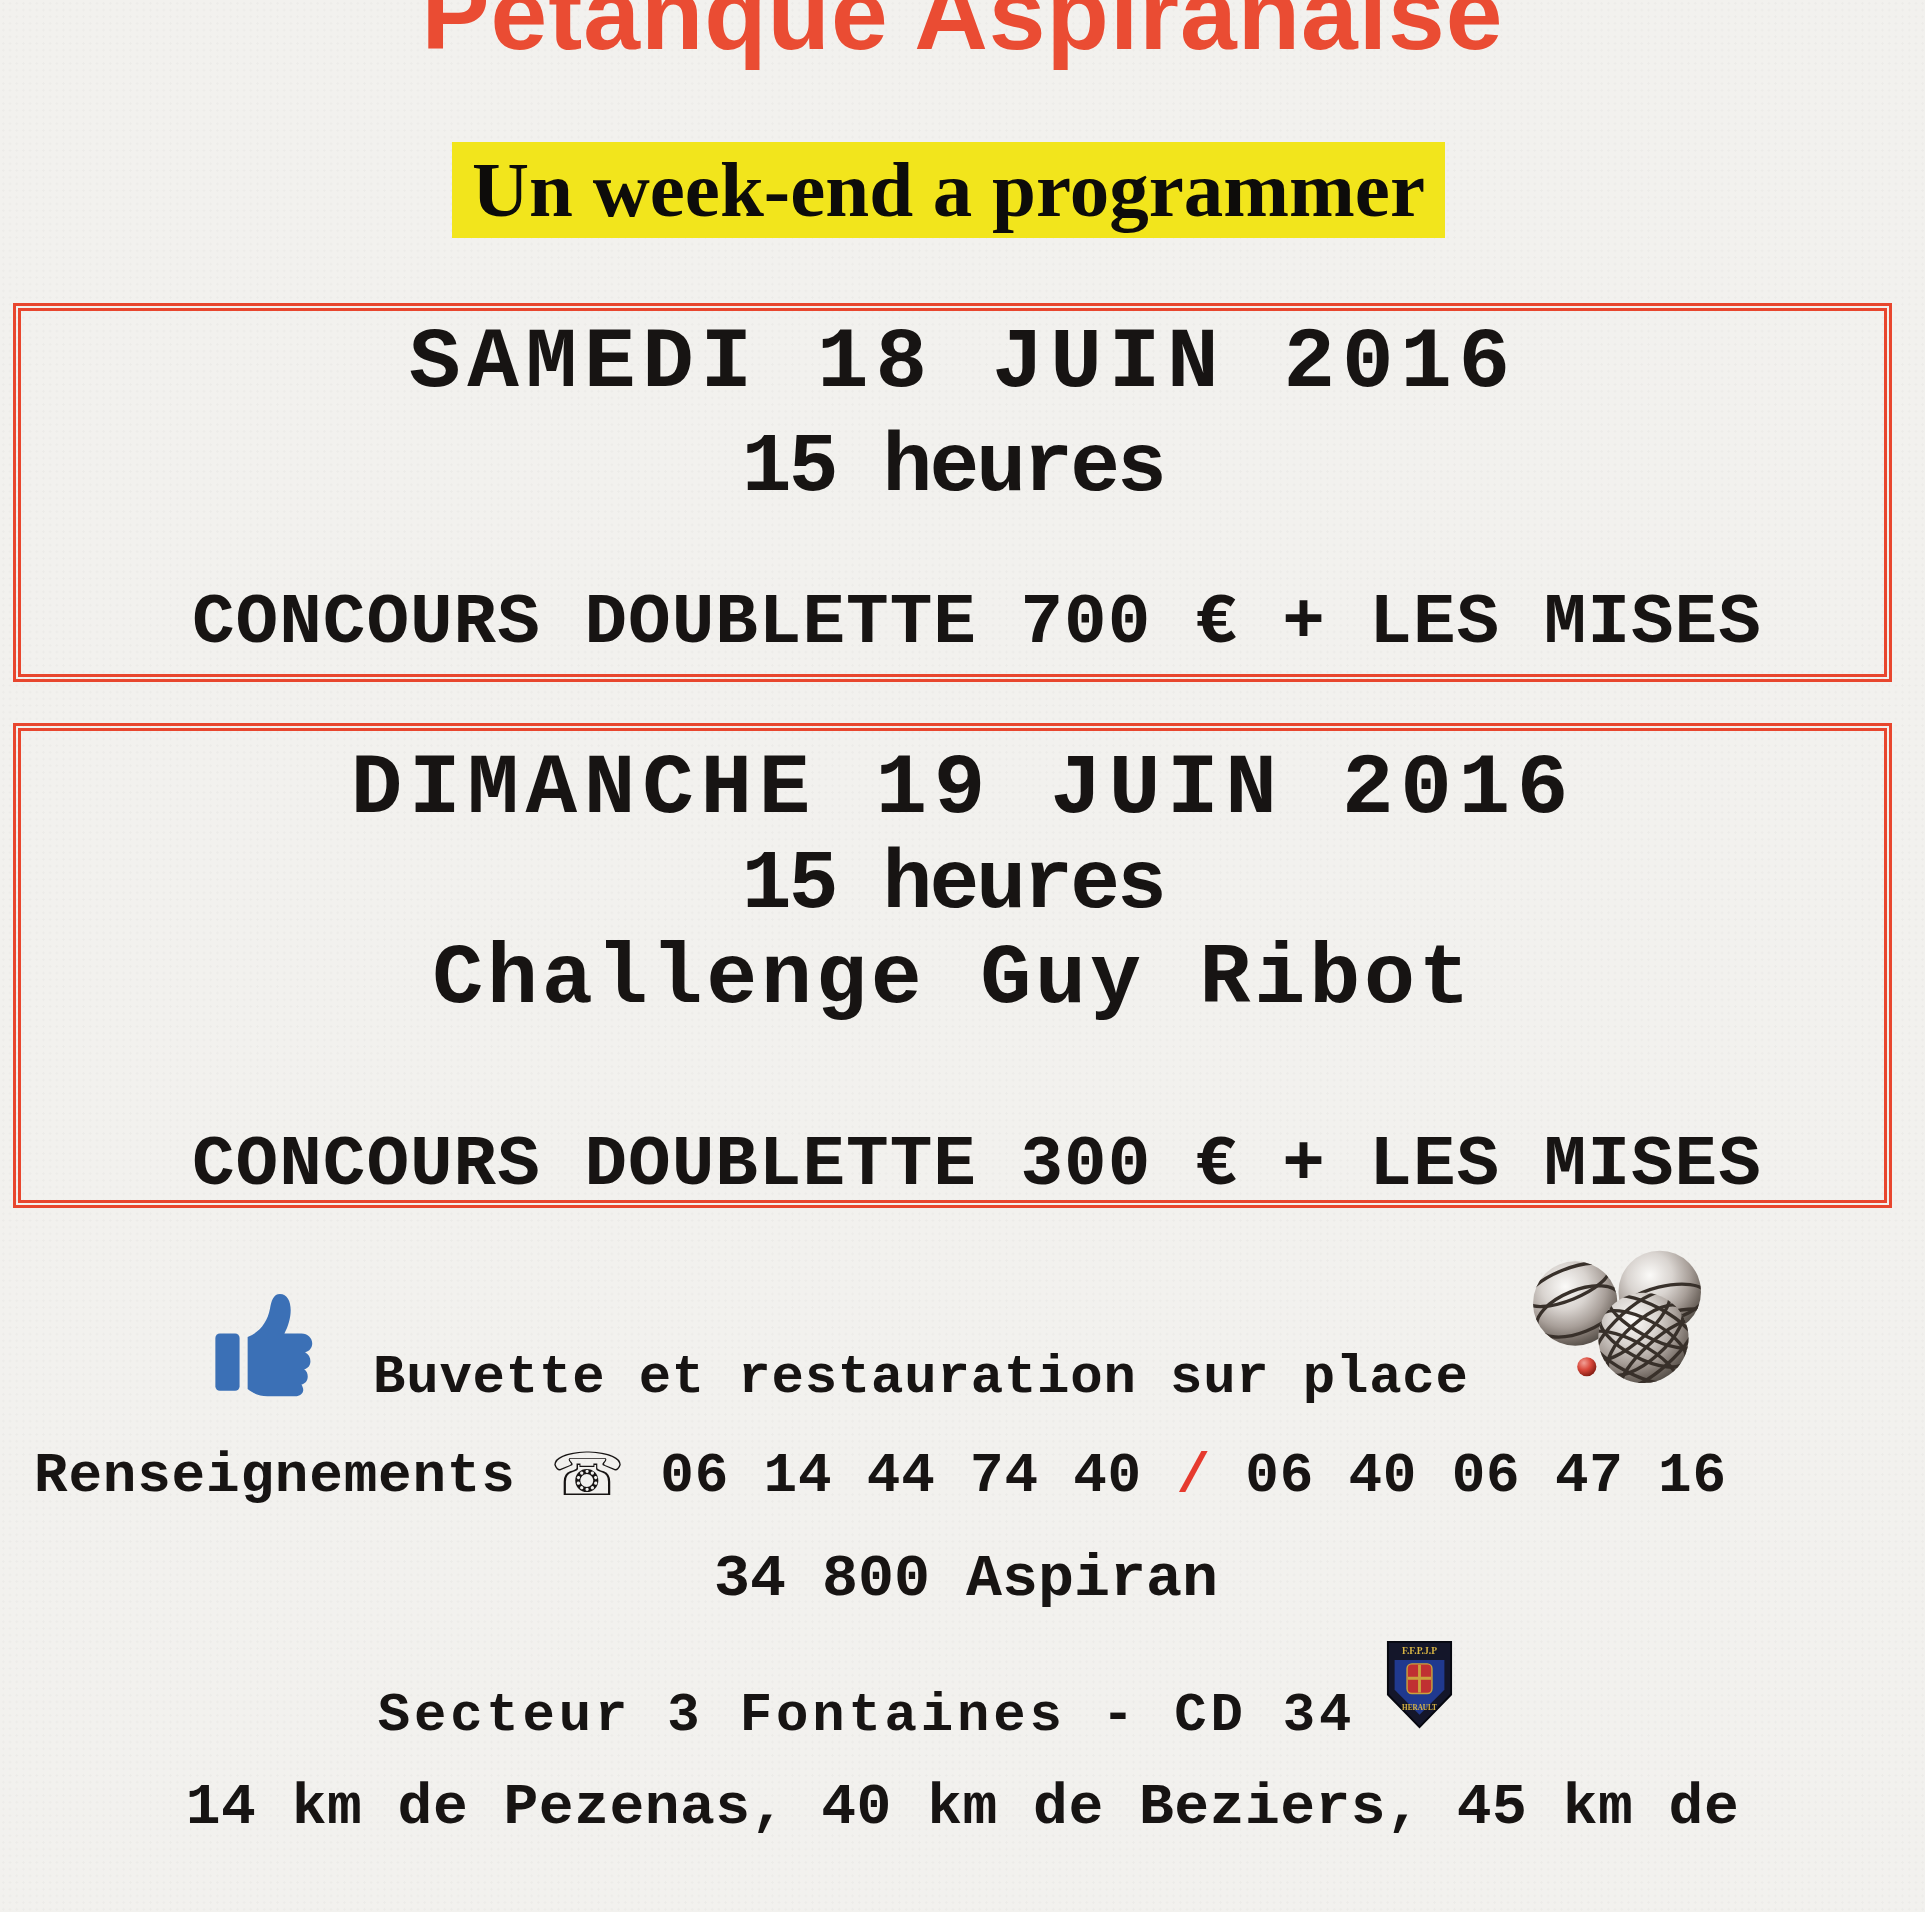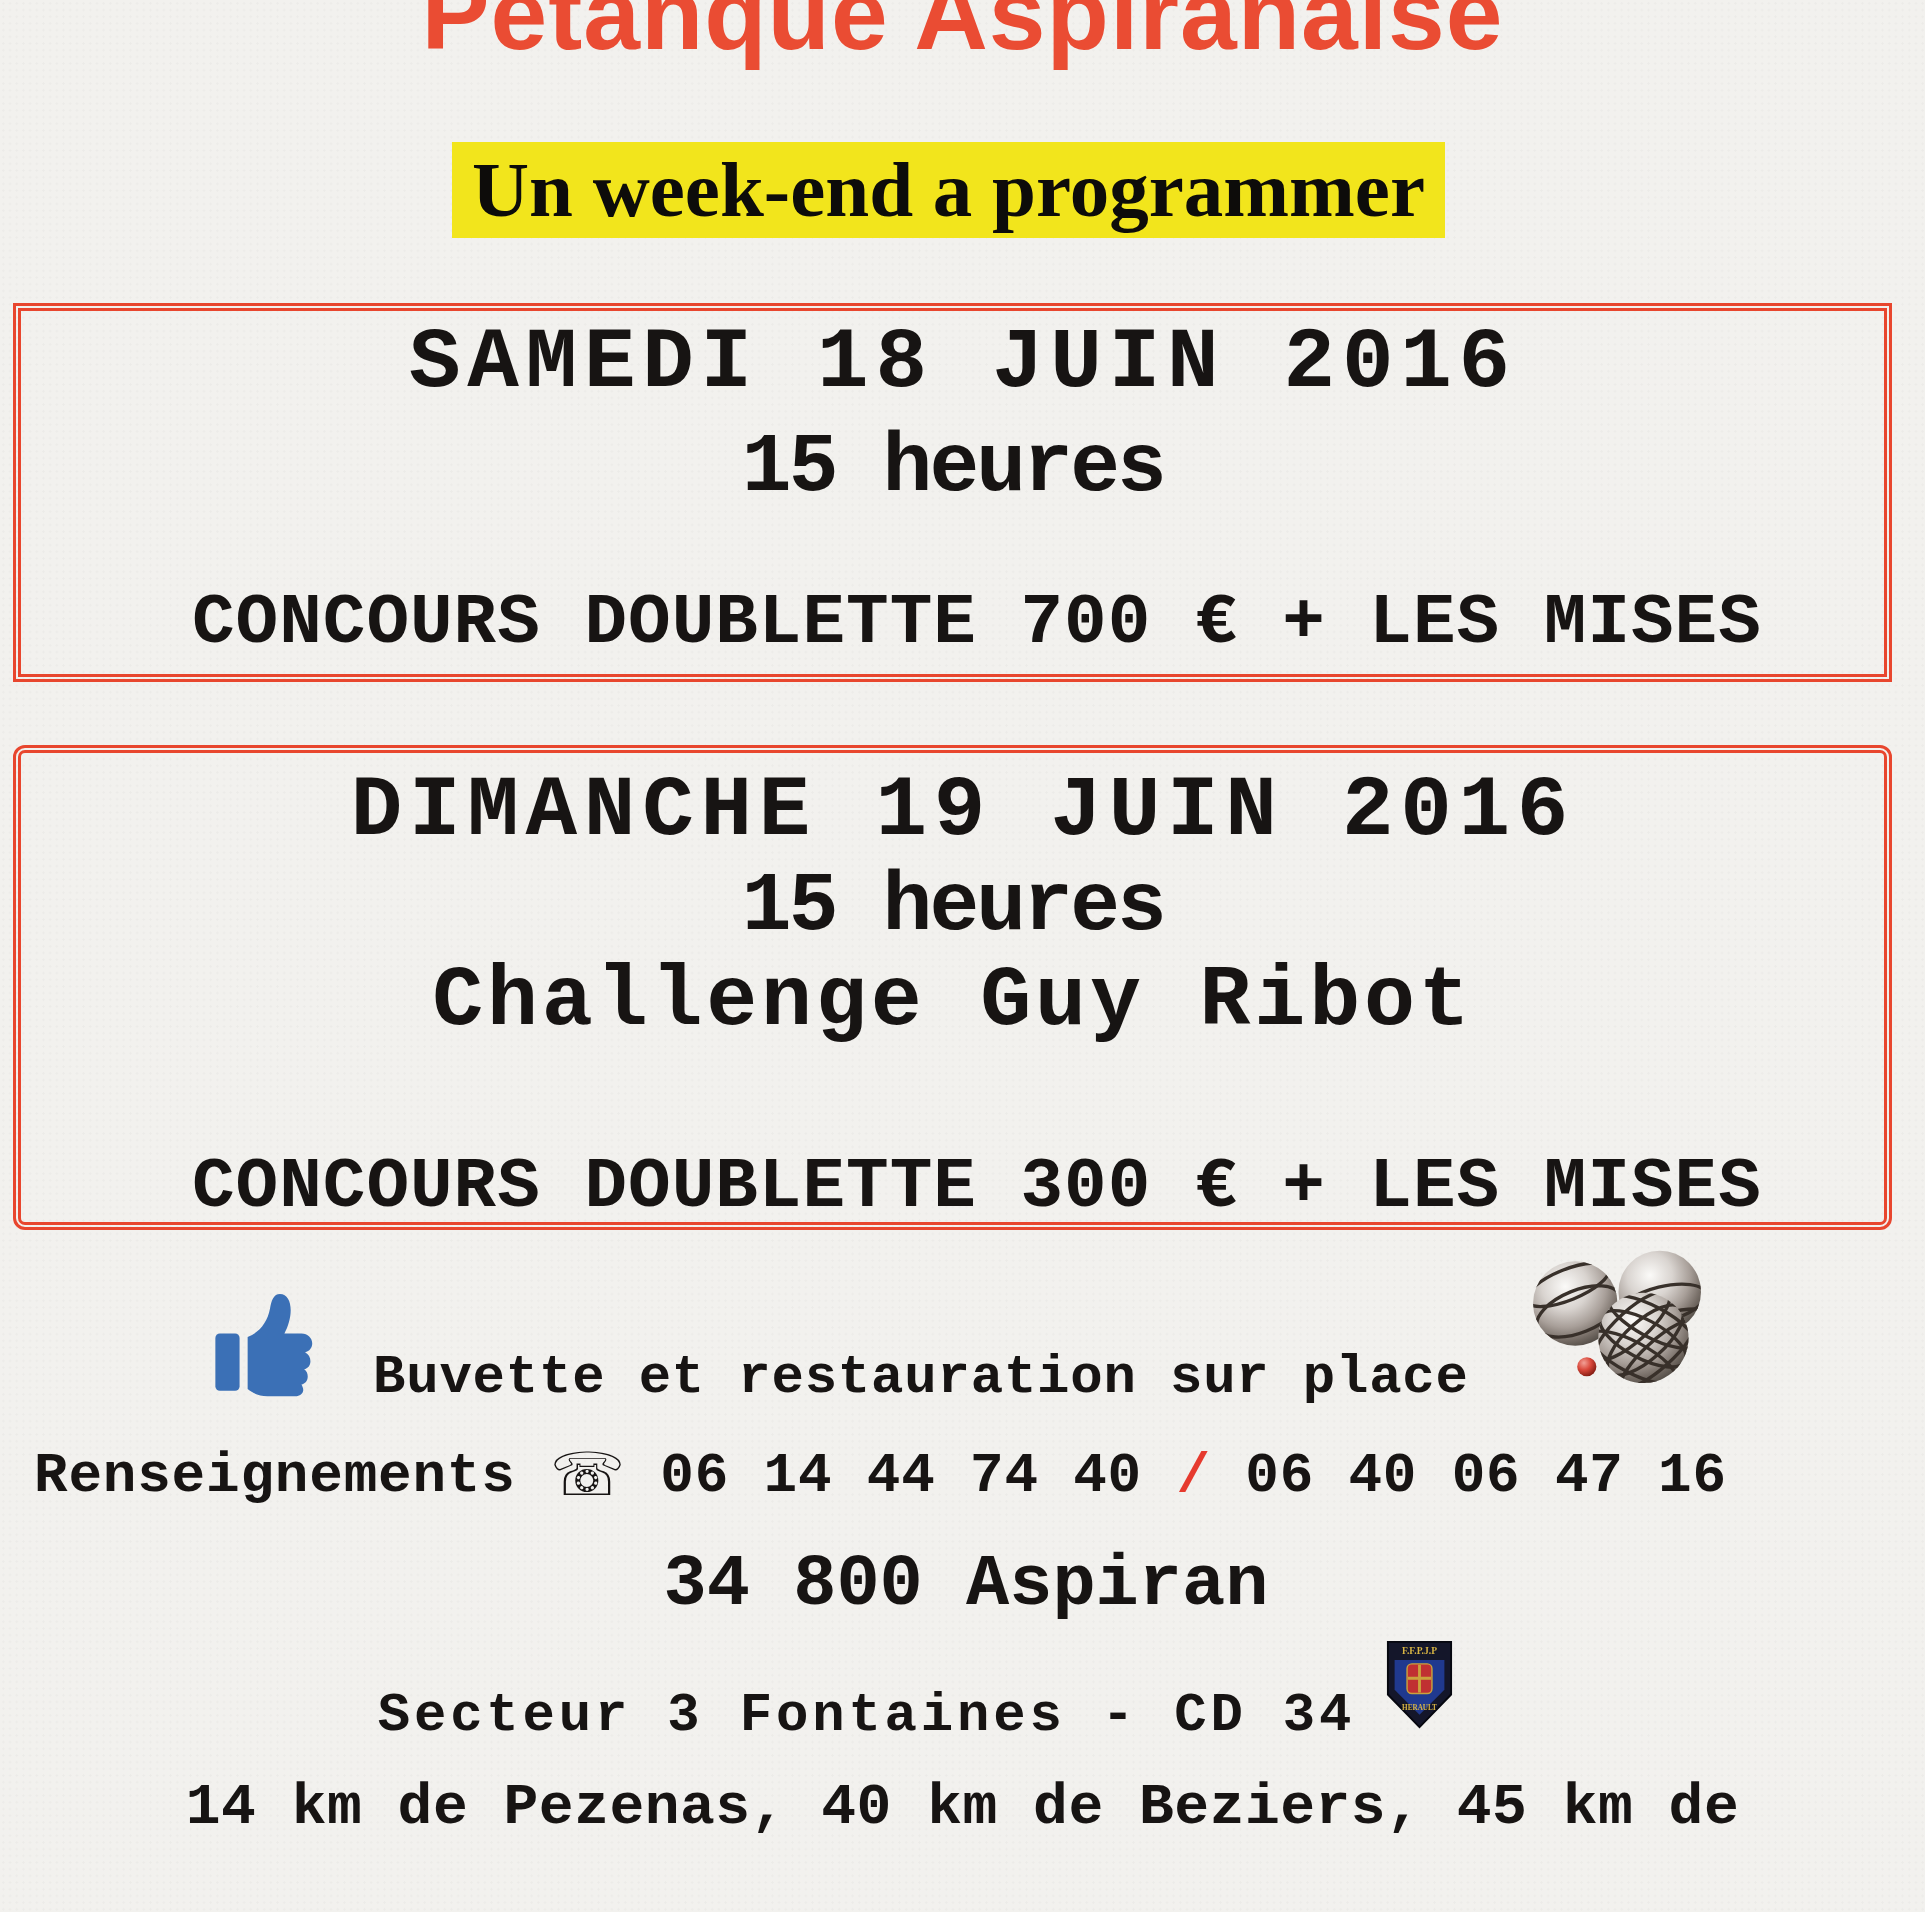--- a/index.html
+++ b/index.html
@@ -40,39 +40,39 @@
     font-weight:bold;font-size:79px;line-height:96px;
     padding:0 20px;color:#0d0c0a;
   }
   
   .event-box{
     position:absolute;left:13.4px;width:1879px;
     border:8.6px double var(--border-red);
     background:transparent;
   }
   .box-sat{top:303px;height:379px;}
-  .box-sun{top:745px;height:485px;border-radius:12px;}
+  .box-sun{top:723px;height:485px;}
   .event-box .row{left:0;right:0;}
   .date-line{font-size:86px;letter-spacing:6.7px;margin-left:20px;}
   .time-line{font-size:83px;letter-spacing:-2.9px;}
   .challenge-line{font-size:85px;letter-spacing:3.8px;}
   .prize-line{font-size:71px;letter-spacing:1px;padding-left:48px;}
   .box-sat .date-line{top:8.6px;}
   .box-sat .time-line{top:116px;}
   .box-sat .prize-line{top:277px;}
   .box-sun .date-line{top:15.4px;}
   .box-sun .time-line{top:113px;}
   .box-sun .challenge-line{top:206px;}
   .box-sun .prize-line{top:367px;margin-top:32px;}
   
   .buvette{position:absolute;left:373px;top:1351px;font-weight:bold;font-size:54px;letter-spacing:0.8px;white-space:nowrap;line-height:1;}
   .rens{position:absolute;left:34px;top:1444px;font-weight:bold;font-size:56px;letter-spacing:0.8px;white-space:nowrap;line-height:1;}
   .phone-glyph{font-family:"DejaVu Sans",sans-serif;font-weight:normal;font-size:60px;vertical-align:-3.8px;}
   .slash{color:var(--slash-red);}
-  .city{top:1549px;font-size:72px;letter-spacing:0;padding-left:7px;}
+  .city{top:1549px;font-size:60px;letter-spacing:0;padding-left:7px;}
   .sector{top:1689px;right:192px;font-size:54px;letter-spacing:3.8px;}
   .dist1{top:1779px;font-size:58px;letter-spacing:0.5px;}
   .dist2{top:1841px;font-size:58px;letter-spacing:0;}
   .thumb-svg{position:absolute;left:208px;top:1285px;}
   .balls-svg{position:absolute;left:1487px;top:1241px;}
   .badge-svg{position:absolute;left:1384px;top:1639px;}
   .badge-text{font-family:"Liberation Serif","DejaVu Serif",serif;font-weight:bold;fill:#d9b544;}
 </style>
 </head>
 <body>

